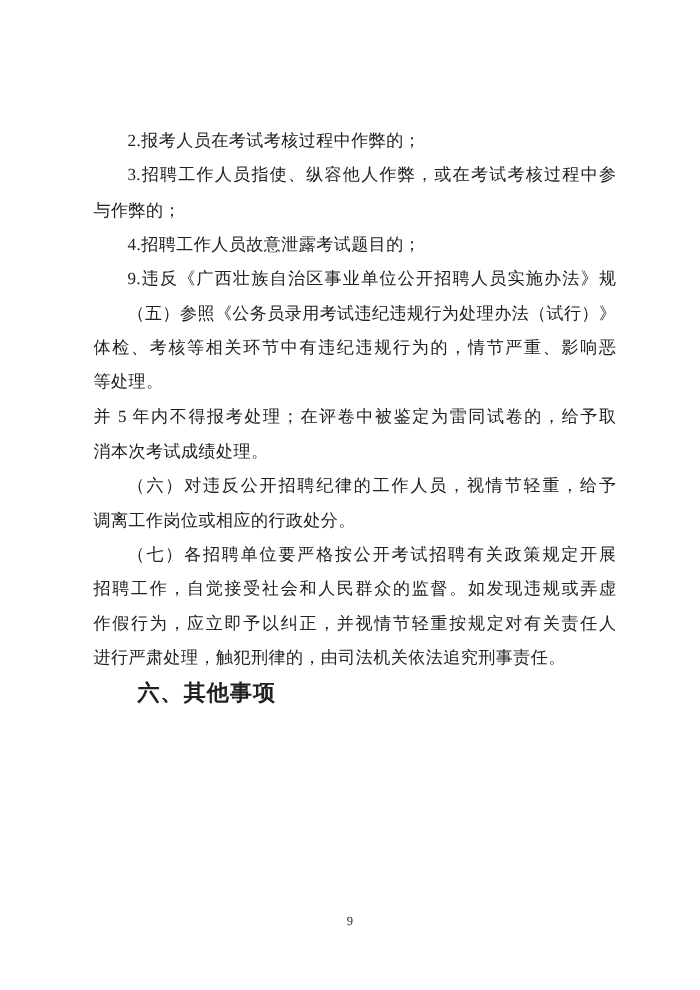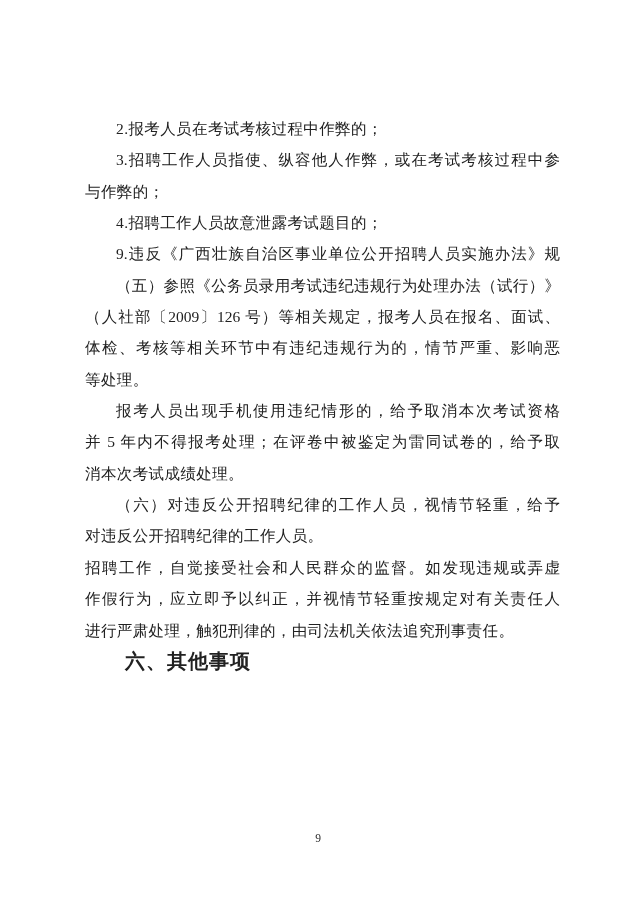--- a/index.html
+++ b/index.html
@@ -65,27 +65,26 @@
 <body>
 
 <div class="page">
   <div class="text-block">
       <div class="line body first">2.报考人员在考试考核过程中作弊的；</div>
       <div class="line body first fill">3.招聘工作人员指使、纵容他人作弊，或在考试考核过程中参</div>
       <div class="line body">与作弊的；</div>
       <div class="line body first">4.招聘工作人员故意泄露考试题目的；</div>
       <div class="line body first fill">9.违反《广西壮族自治区事业单位公开招聘人员实施办法》规</div>
       <div class="line body first fill">（五）参照《公务员录用考试违纪违规行为处理办法（试行）》</div>
-      <div class="line body fill">（人社部〔2009〕126 号）等相关规定，报考人员在报名、面试、</div>
       <div class="line body fill">体检、考核等相关环节中有违纪违规行为的，情节严重、影响恶</div>
       <div class="line body">等处理。</div>
-      <div class="line body first fill">报考人员出现手机使用违纪情形的，给予取消本次考试资格</div>
       <div class="line body fill">并 5 年内不得报考处理；在评卷中被鉴定为雷同试卷的，给予取</div>
       <div class="line body">消本次考试成绩处理。</div>
       <div class="line body first fill">（六）对违反公开招聘纪律的工作人员，视情节轻重，给予</div>
-      <div class="line body">对违反公开招聘纪律的工作人员。</div>
+      <div class="line body">调离工作岗位或相应的行政处分。</div>
+      <div class="line body first fill">（七）各招聘单位要严格按公开考试招聘有关政策规定开展</div>
       <div class="line body fill">招聘工作，自觉接受社会和人民群众的监督。如发现违规或弄虚</div>
       <div class="line body fill">作假行为，应立即予以纠正，并视情节轻重按规定对有关责任人</div>
       <div class="line body">进行严肃处理，触犯刑律的，由司法机关依法追究刑事责任。</div>
       <div class="line heading first">六、其他事项</div>
     </div>
   <div class="page-number">9</div>
 </div>
 
 </body></html>

